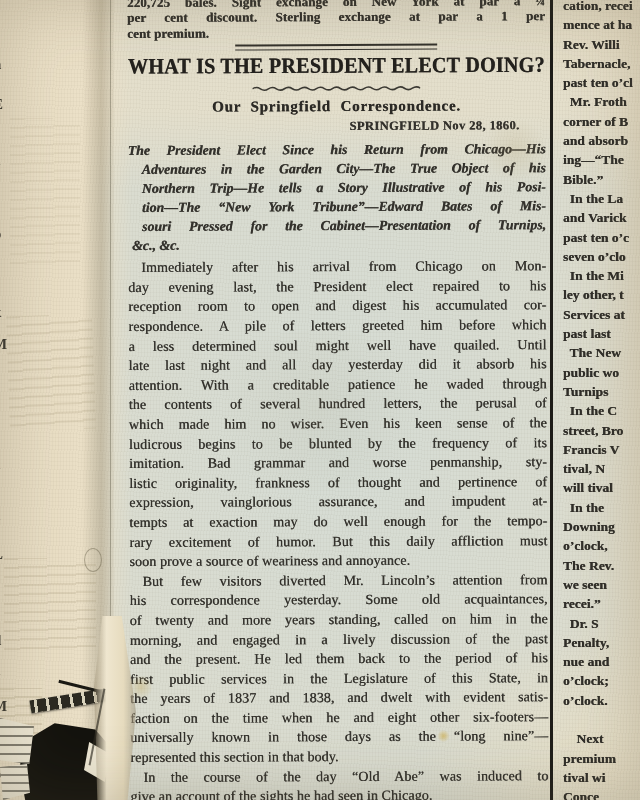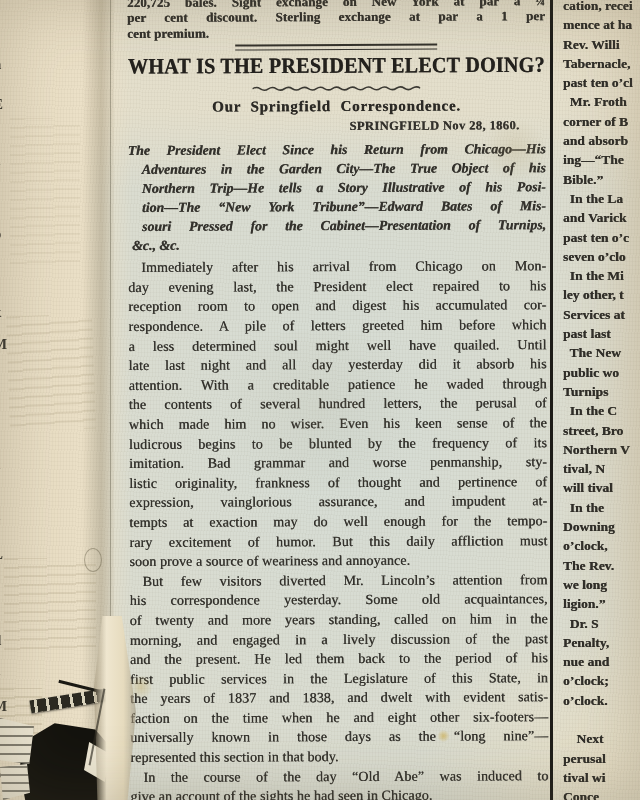--- a/index.html
+++ b/index.html
@@ -212,37 +212,37 @@
       <div class="rc-line">seven o’clo</div>
       <div class="rc-line">  In the Mi</div>
       <div class="rc-line">ley other, t</div>
       <div class="rc-line">Services at</div>
       <div class="rc-line">past last</div>
       <div class="rc-line">  The New</div>
       <div class="rc-line">public wo</div>
       <div class="rc-line">Turnips</div>
       <div class="rc-line">  In the C</div>
       <div class="rc-line">street, Bro</div>
-      <div class="rc-line">Northern V</div>
+      <div class="rc-line">Francis V</div>
       <div class="rc-line">tival, N</div>
       <div class="rc-line">will tival</div>
       <div class="rc-line">  In the</div>
       <div class="rc-line">Downing</div>
       <div class="rc-line">o’clock,</div>
       <div class="rc-line">The Rev.</div>
-      <div class="rc-line">we long</div>
-      <div class="rc-line">ligion.”</div>
+      <div class="rc-line">we seen</div>
+      <div class="rc-line">recei.”</div>
       <div class="rc-line">  Dr. S</div>
       <div class="rc-line">Penalty,</div>
       <div class="rc-line">nue and</div>
       <div class="rc-line">o’clock;</div>
       <div class="rc-line">o’clock.</div>
       <div class="rc-line">&nbsp;</div>
       <div class="rc-line">    Next</div>
-      <div class="rc-line">perusal</div>
+      <div class="rc-line">premium</div>
       <div class="rc-line">tival wi</div>
       <div class="rc-line">Conce</div>
     </div>
 
   <div class="tear-hole"></div>
   <div class="tear-strip"></div>
   <div class="tear-line"></div>
   <div class="frag frag1"></div>
   <div class="frag frag2"></div>
   <div class="frag frag3"></div>

